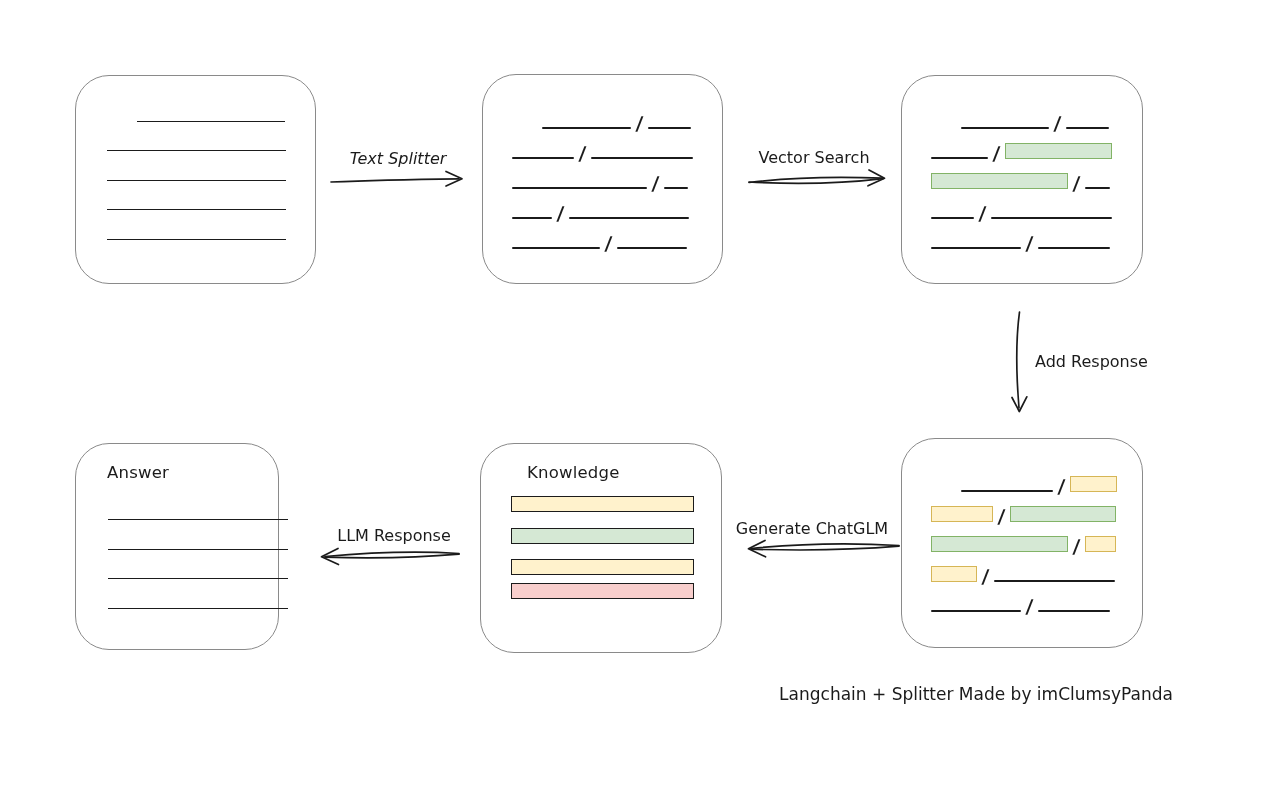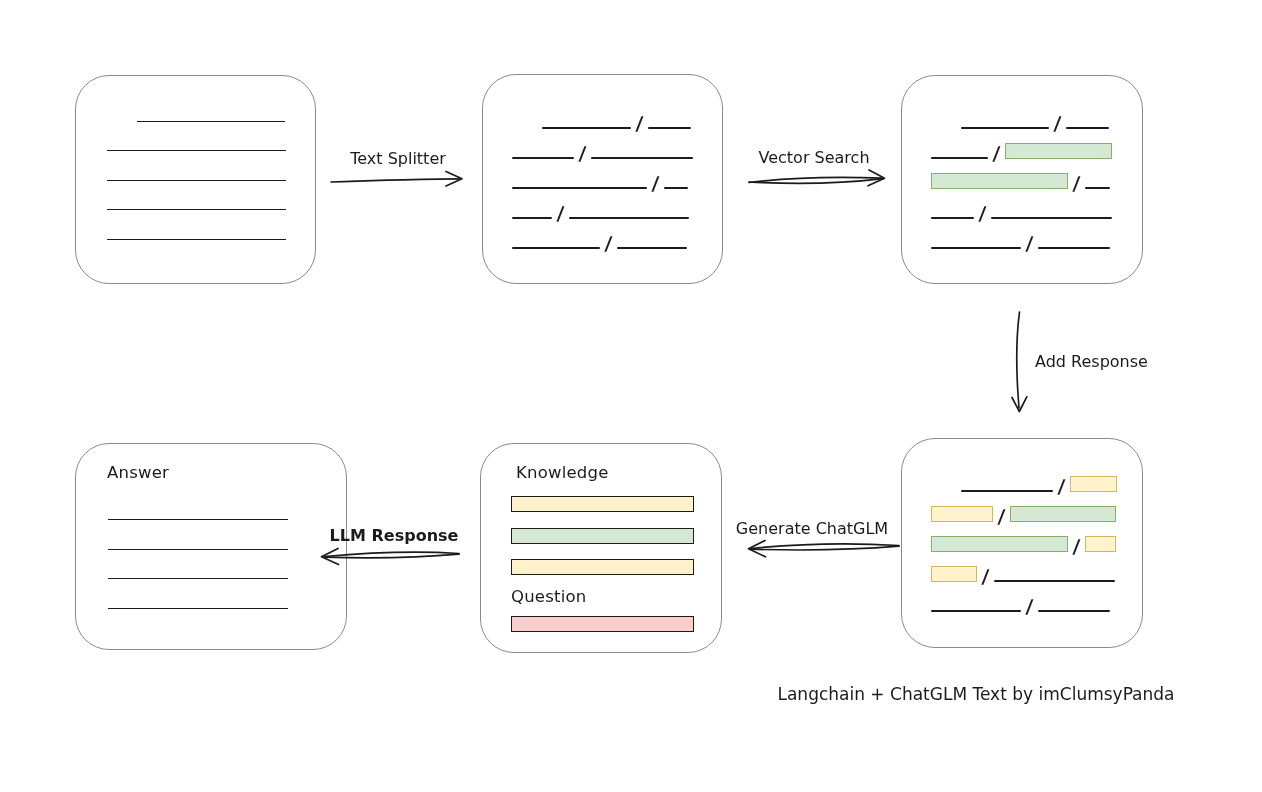--- a/index.html
+++ b/index.html
@@ -129,47 +129,46 @@
         <span class="hline" style="width: 121px;"></span>
       </div>
       <div class="chunk-row">
         <span class="hline" style="width: 90px;"></span>
         <span class="slash">/</span>
         <span class="hline" style="width: 72px;"></span>
       </div>
     </div>
 
   <div class="box" id="box-prompt" style="left:480px;top:443px;width:242px;height:210px;padding:18px 0 0 30px;">
-    <div class="box-title" style="margin-left:5px;">Knowledge</div>
+    <div class="box-title" style="margin-left:16px;">Knowledge</div>
     <div id="knowledge-bars">
         <div class="kbar yellow" style="margin-top: 12px;"></div>
         <div class="kbar green" style="margin-top: 16px;"></div>
         <div class="kbar yellow" style="margin-top: 15px;"></div>
       </div>
-    <div class="box-title" style="margin-top:11px;">Question</div>
     <div id="question-bars">
         <div class="kbar red" style="margin-top: 8px;"></div>
       </div>
   </div>
 
-  <div class="box" id="box-answer" style="left:75px;top:443px;width:272px;height:207px;padding:18px 0 8px 31px;">
+  <div class="box" id="box-answer" style="left:75px;top:443px;width:204px;height:207px;padding:18px 0 8px 31px;">
     <div class="box-title">Answer</div>
   <div class="doc-line" style="width: 180px; margin-top: 35px;"></div>
       <div class="doc-line" style="width: 180px;"></div>
       <div class="doc-line" style="width: 180px;"></div>
       <div class="doc-line" style="width: 180px;"></div>
     </div>
 
-  <div class="arrow-label centered" style="left:398px;top:149px;">Text Splitter</div>
+  <div class="arrow-label centered" style="left:398px;top:149px;font-style:italic;">Text Splitter</div>
   <div class="arrow-label centered" style="left:814px;top:148px;">Vector Search</div>
   <div class="arrow-label" style="left:1035px;top:352px;">Add Response</div>
   <div class="arrow-label centered" style="left:812px;top:519px;">Generate ChatGLM</div>
-  <div class="arrow-label centered" style="left:394px;top:526px;font-weight:bold;">LLM Response</div>
+  <div class="arrow-label centered" style="left:394px;top:526px;">LLM Response</div>
 
-  <div class="caption" style="left:976px;top:684px;">Langchain + ChatGLM Text by imClumsyPanda</div>
+  <div class="caption" style="left:976px;top:684px;">Langchain + Splitter Made by imClumsyPanda</div>
 
   <svg class="arrows" width="1262" height="792" viewBox="0 0 1262 792">
     <g>
       <path d="M331,182 C370,180.2 425,179.2 459,178.8"></path>
       <path d="M446,171.5 L462,178.8 L446,186"></path>
     </g>
     <g>
       <path d="M749,182.5 C790,177.5 840,176.5 883,178.2"></path>
       <path d="M749,182 C800,184.8 848,182.8 883,178.6"></path>
       <path d="M869,170 L884.5,178.3 L868,185.8"></path>

